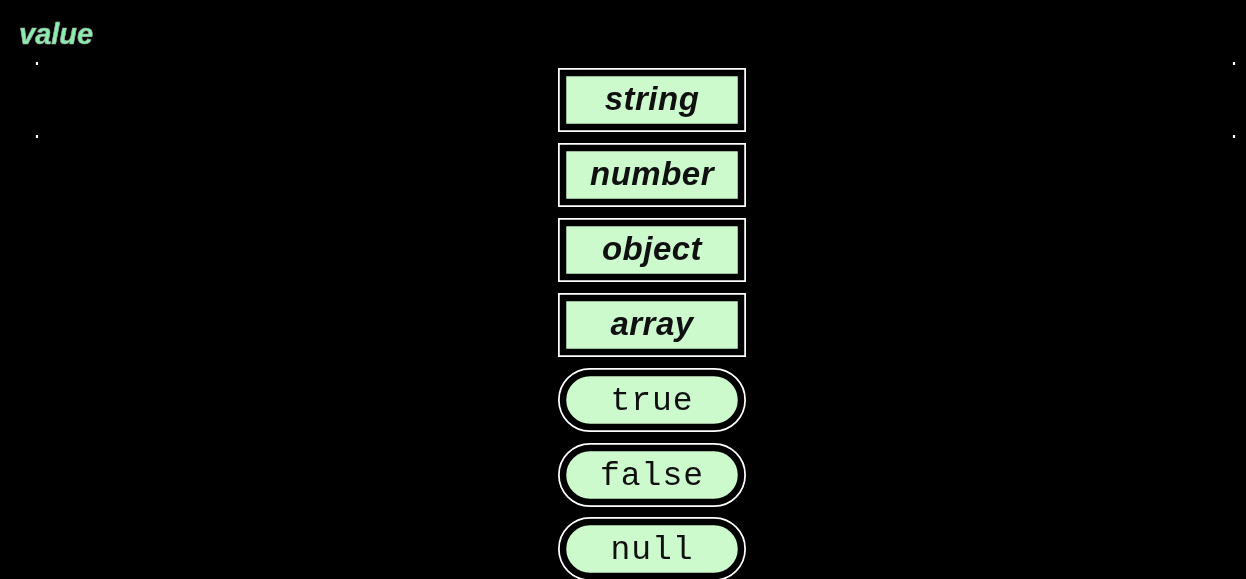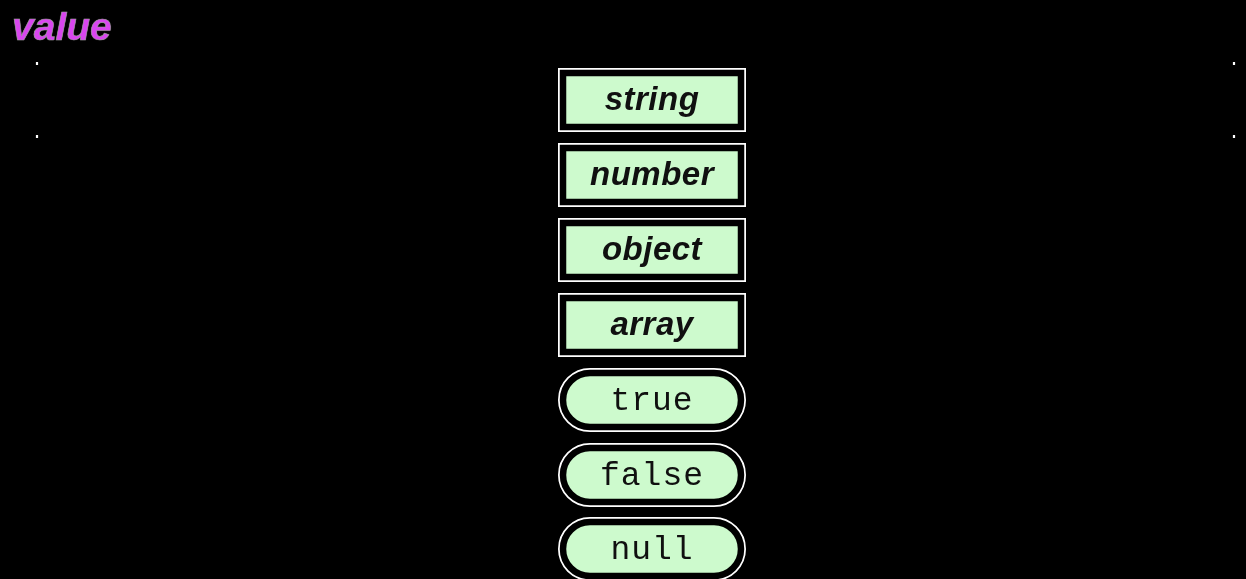--- a/index.html
+++ b/index.html
@@ -81,28 +81,28 @@
     font-family: "Liberation Mono", monospace;
     font-weight: normal;
     font-style: normal;
     font-size: 33px;
     letter-spacing: 1px;
   }
   #diagram-title {
     position: absolute;
     left: 2px;
     top: 1px;
-    margin: 10px;
+    margin: 17px;
     padding: 0;
     font-family: "Liberation Sans", sans-serif;
     font-weight: bold;
     font-style: italic;
-    font-size: 39px;
+    font-size: 29px;
     line-height: 32px;
-    color: #d946ef;
+    color: #86efac;
     -webkit-text-stroke: 0.6px #9a9a9a;
     text-shadow: 0 0 1px #707070;
     white-space: nowrap;
     user-select: none;
   }
 </style>
 </head>
 <body>
 
 <div id="stage">

